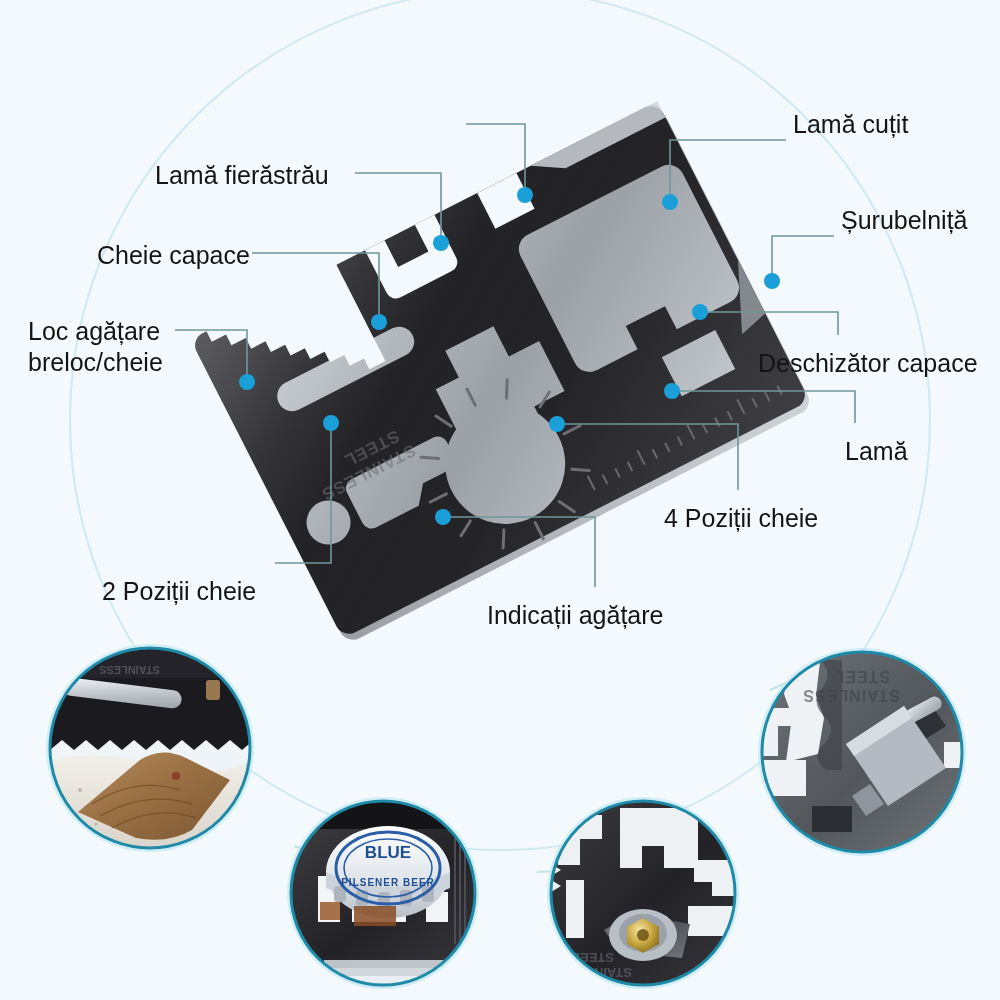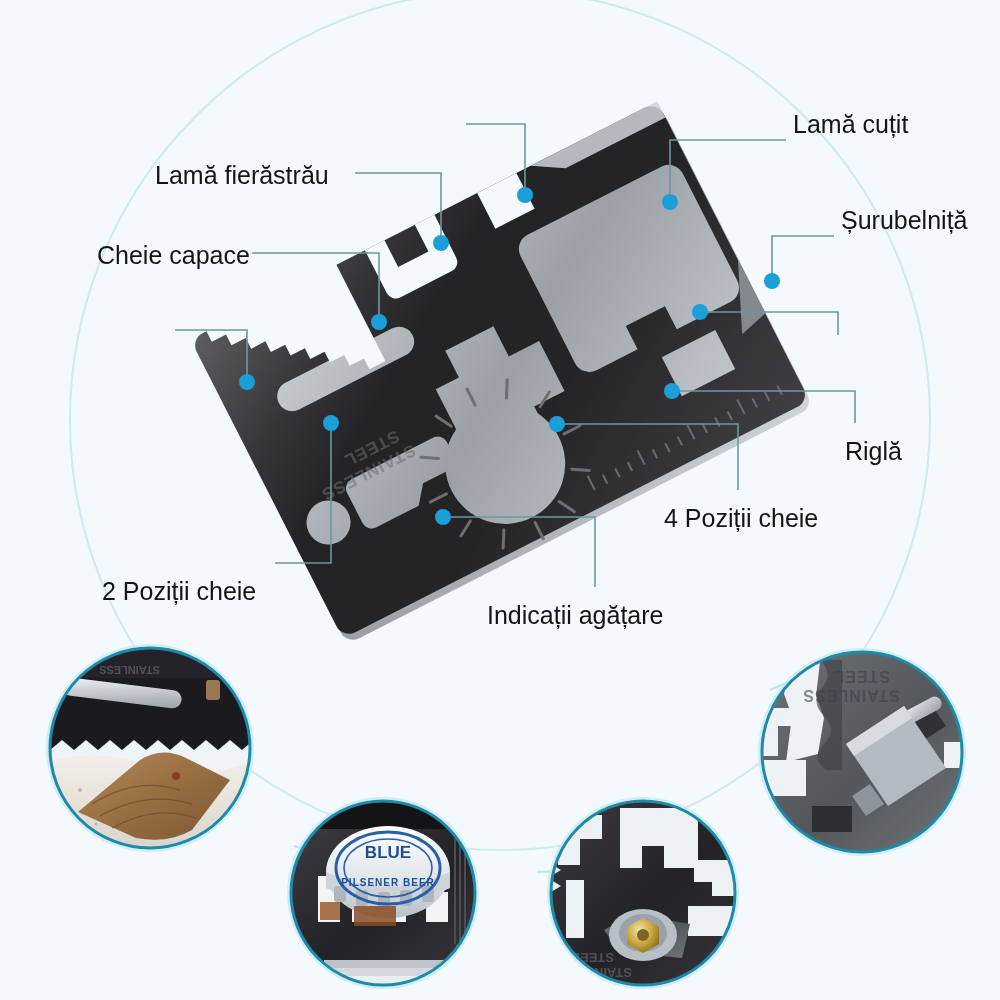--- a/index.html
+++ b/index.html
@@ -397,23 +397,26 @@
 
 
   <div class="label" style="left:793px;top:109px;">Lamă cuțit</div>
 
   <div class="label" style="left:155px;top:160px;">Lamă fierăstrău</div>
 
   <div class="label" style="left:841px;top:205px;">Șurubelniță</div>
 
   <div class="label" style="left:97px;top:240px;">Cheie capace</div>
 
-
-
-  <div class="label" style="left:845px;top:436px;">Riglă</div>
+  <div class="label two-line" style="left:28px;top:316px;">Loc agățare
+breloc/cheie</div>
+
+  <div class="label" style="left:758px;top:348px;">Deschizător capace</div>
+
+  <div class="label" style="left:845px;top:436px;">Lamă</div>
 
   <div class="label" style="left:652px;top:503px;margin-left:12px;">4 Poziții cheie</div>
 
   <div class="label" style="left:102px;top:576px;">2 Poziții cheie</div>
 
   <div class="label" style="left:487px;top:600px;">Indicații agățare</div>
 
 </div>
 
 </body></html>

